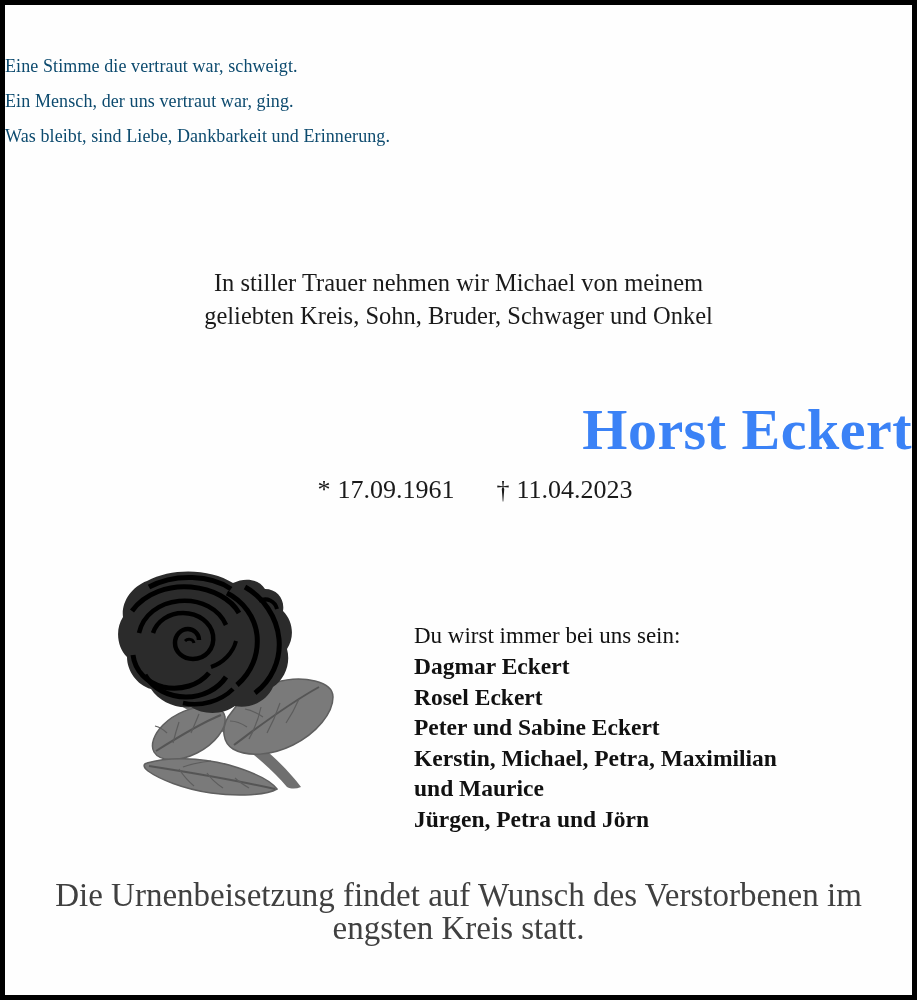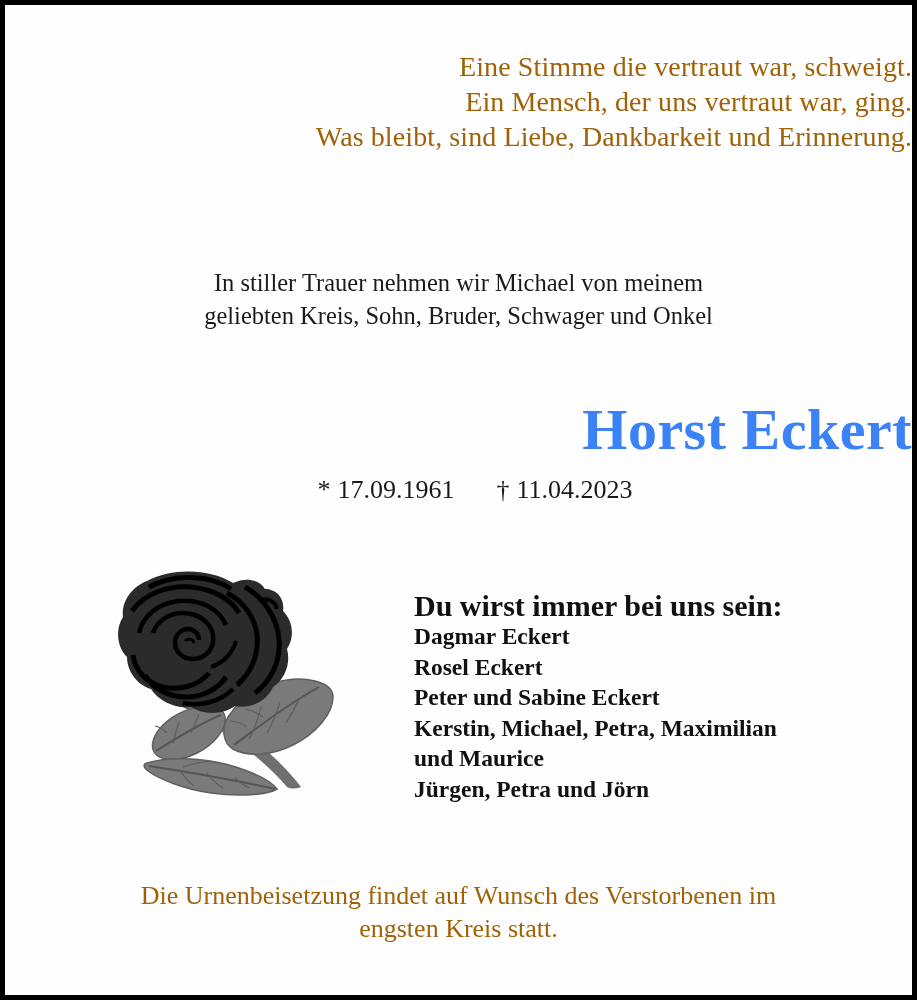--- a/index.html
+++ b/index.html
@@ -24,23 +24,23 @@
     inset: 0;
     background: #fefefe;
   }
 
   
   .verse {
     position: absolute;
     top: 44px;
     left: 0;
     right: 0;
-    text-align: right;
-    color: #a16207;
-    font-size: 28px;
+    text-align: left;
+    color: #0c4a6e;
+    font-size: 18px;
     line-height: 35px;
     letter-spacing: 0.1px;
   }
   .verse .line { display: block; white-space: nowrap; }
 
   
   .intro {
     position: absolute;
     top: 261px;
     left: 0;
@@ -93,41 +93,42 @@
 
   
   .mourners {
     position: absolute;
     left: 409px;
     top: 586px;
     width: 430px;
     color: #111111;
   }
   .mourners .lead {
-    font-size: 30px;
+    font-size: 23px;
     line-height: 30px;
-    font-weight: bold;
+    font-weight: normal;
     white-space: nowrap;
+    margin-top: 30px;
   }
   .mourners .nm {
     font-size: 23.5px;
     line-height: 30.5px;
     font-weight: bold;
     white-space: nowrap;
   }
 
   
   .closing {
     position: absolute;
     top: 874px;
     left: 0;
     right: 0;
     text-align: center;
-    color: #a16207;
-    font-size: 26px;
+    color: #404040;
+    font-size: 33px;
     line-height: 33px;
   }
   .closing .line { display: block; white-space: nowrap; }
 </style>
 </head>
 <body>
 
 <div class="card">
   <div class="inner">
 

